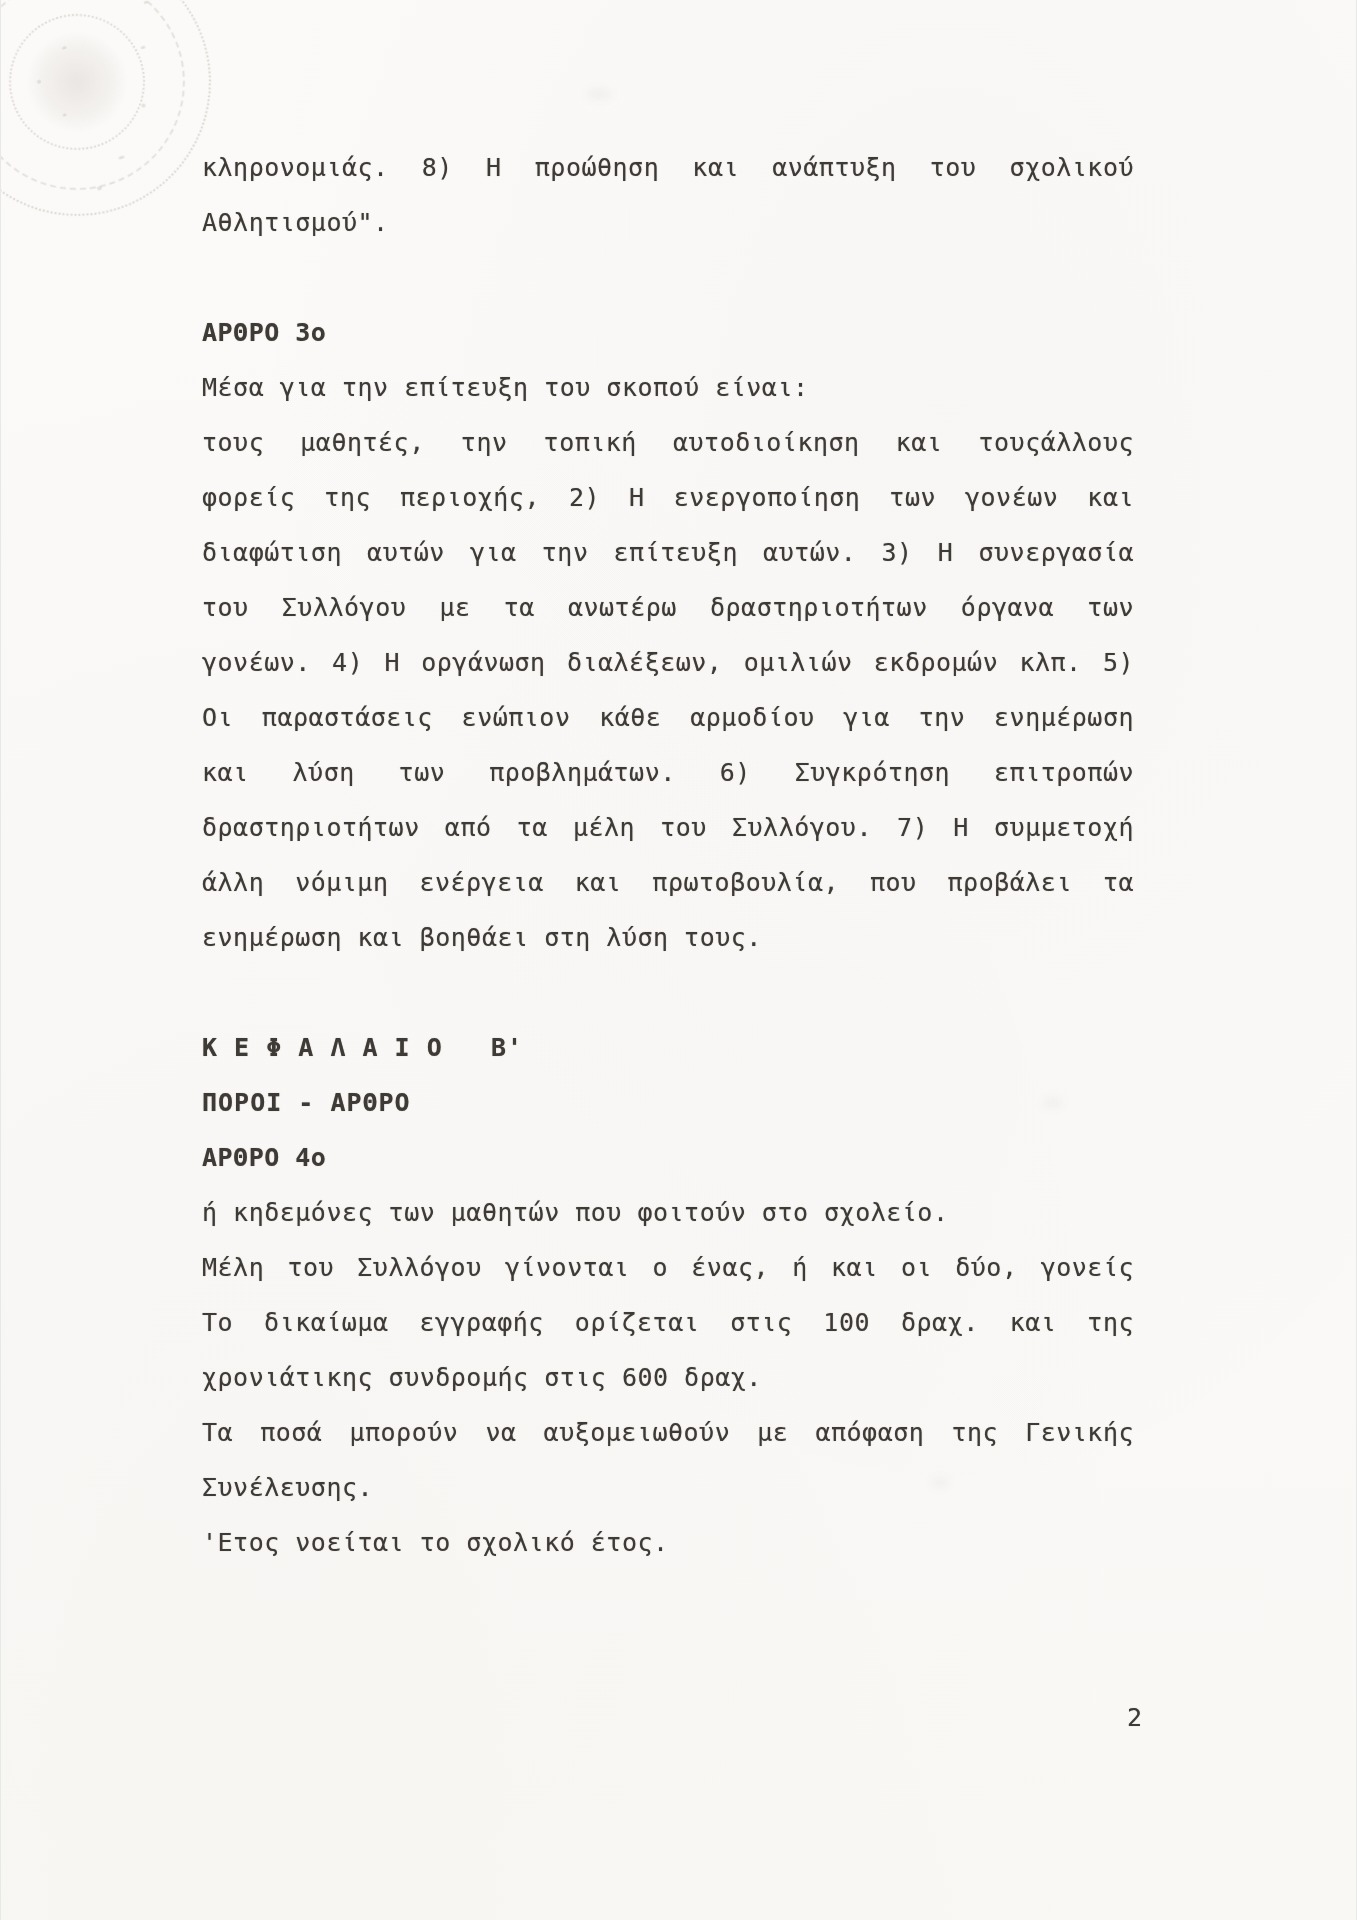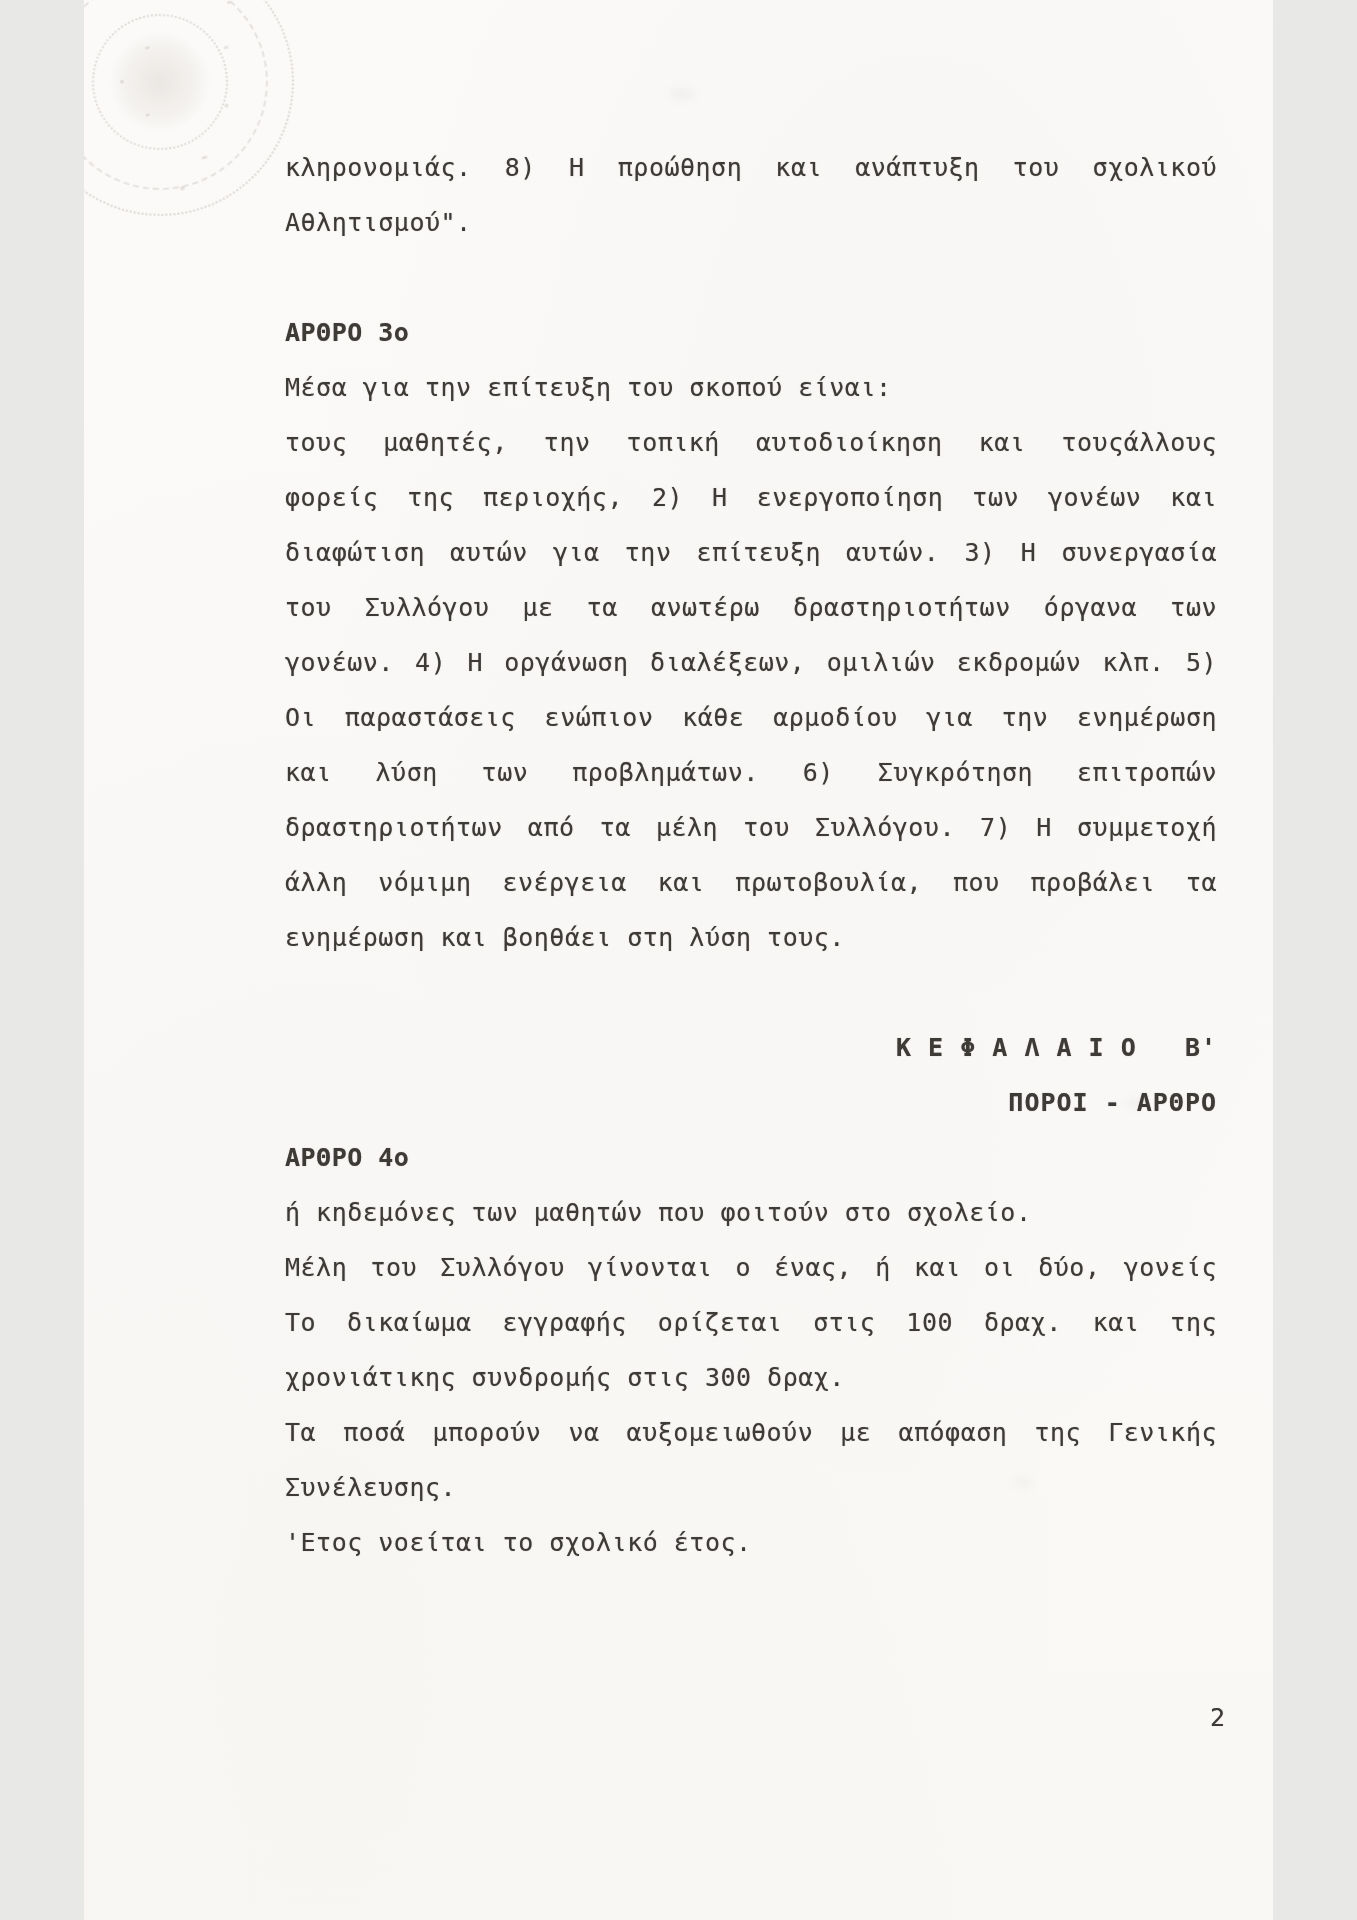--- a/index.html
+++ b/index.html
@@ -1,18 +1,18 @@
 <!DOCTYPE html>
 <html lang="el"><head>
 <meta charset="utf-8">
 <style>
   html, body { margin: 0; padding: 0; background: #e8e8e6; }
   .page {
     position: relative;
-    width: 1189px;
+    width: 1355px;
     height: 1920px;
     margin: 0 auto;
     background:
       radial-gradient(ellipse at 70% 20%, rgba(120,110,100,0.025), transparent 55%),
       radial-gradient(ellipse at 20% 80%, rgba(120,110,100,0.02), transparent 60%),
       linear-gradient(180deg, #fbfaf8 0%, #faf9f7 60%, #f9f8f5 100%);
     overflow: hidden;
     font-family: "DejaVu Sans Mono", "Liberation Mono", monospace;
     color: #3e3a36;
   }
@@ -82,21 +82,21 @@
     letter-spacing: 0.5px;
     white-space: pre-wrap;
     text-shadow: 0 0 1px rgba(62,58,54,0.45);
   }
   .line.justify {
     text-align: justify;
     text-align-last: justify;
     white-space: normal;
   }
   .line.heading { font-weight: bold; }
-  .line.center-heading { text-align: right; font-weight: bold; letter-spacing: 1px; }
+  .line.center-heading { text-align: left; font-weight: bold; letter-spacing: 1px; }
   .line.gap { margin-top: 55px; }
 
   .page-number {
     position: absolute;
     left: 1126px;
     top: 1698px;
     font-size: 25px;
     line-height: 40px;
     text-shadow: 0 0 1px rgba(62,58,54,0.4);
   }
@@ -139,21 +139,21 @@
       <div class="line justify">και λύση των προβλημάτων. 6) Συγκρότηση επιτροπών</div>
       <div class="line justify">δραστηριοτήτων από τα μέλη του Συλλόγου. 7) Η συμμετοχή</div>
       <div class="line justify">άλλη νόμιμη ενέργεια και πρωτοβουλία, που προβάλει τα</div>
       <div class="line left">ενημέρωση και βοηθάει στη λύση τους.</div>
       <div class="line center-heading gap">Κ Ε Φ Α Λ Α Ι Ο   Β'</div>
       <div class="line center-heading">ΠΟΡΟΙ - ΑΡΘΡΟ</div>
       <div class="line heading">ΑΡΘΡΟ 4ο</div>
       <div class="line left">ή κηδεμόνες των μαθητών που φοιτούν στο σχολείο.</div>
       <div class="line justify">Μέλη του Συλλόγου γίνονται ο ένας, ή και οι δύο, γονείς</div>
       <div class="line justify">Το δικαίωμα εγγραφής ορίζεται στις 100 δραχ. και της</div>
-      <div class="line left">χρονιάτικης συνδρομής στις 300 δραχ.</div>
+      <div class="line left">χρονιάτικης συνδρομής στις 600 δραχ.</div>
       <div class="line justify">Τα ποσά μπορούν να αυξομειωθούν με απόφαση της Γενικής</div>
       <div class="line left">Συνέλευσης.</div>
       <div class="line left">'Ετος νοείται το σχολικό έτος.</div>
     </div>
 
   <div class="page-number">2</div>
 
 </div>
 
 </body></html>

